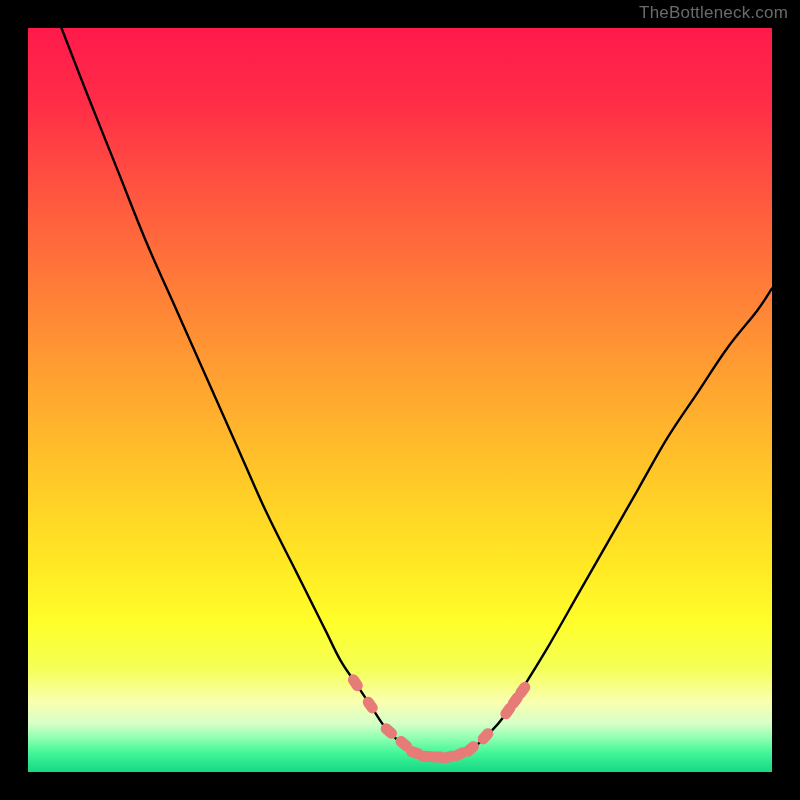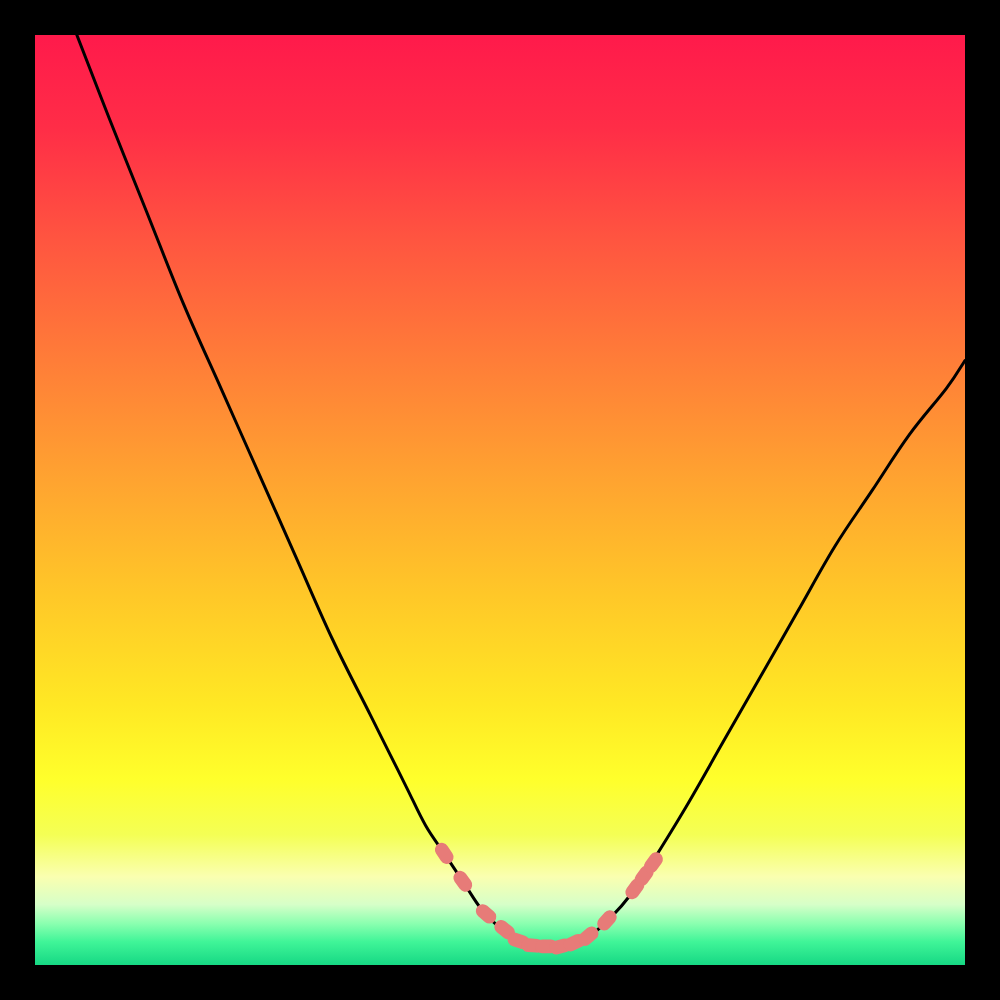--- a/index.html
+++ b/index.html
@@ -80,13 +80,14 @@
           <rect x="411.36" y="723.62" width="18" height="11" rx="5.5" ry="5.5" fill="#e77b78" stroke="#d2615d" stroke-width="0" transform="rotate(-14.9 420.36 729.12)"></rect>
           <rect x="422.52" y="720.64" width="18" height="11" rx="5.5" ry="5.5" fill="#e77b78" stroke="#d2615d" stroke-width="0" transform="rotate(-25.0 431.52 726.14)"></rect>
           <rect x="433.68" y="715.44" width="18" height="11" rx="5.5" ry="5.5" fill="#e77b78" stroke="#d2615d" stroke-width="0" transform="rotate(-40.4 442.68 720.94)"></rect>
           <rect x="448.56" y="702.79" width="18" height="11" rx="5.5" ry="5.5" fill="#e77b78" stroke="#d2615d" stroke-width="0" transform="rotate(-48.6 457.56 708.29)"></rect>
           <rect x="470.88" y="677.49" width="18" height="11" rx="5.5" ry="5.5" fill="#e77b78" stroke="#d2615d" stroke-width="0" transform="rotate(-54.5 479.88 682.99)"></rect>
           <rect x="478.32" y="667.08" width="18" height="11" rx="5.5" ry="5.5" fill="#e77b78" stroke="#d2615d" stroke-width="0" transform="rotate(-54.5 487.32 672.58)"></rect>
           <rect x="485.76" y="656.66" width="18" height="11" rx="5.5" ry="5.5" fill="#e77b78" stroke="#d2615d" stroke-width="0" transform="rotate(125.5 494.76 662.16)"></rect>
         </g>
     </svg>
   </div>
+  <div class="watermark">TheBottleneck.com</div>
 </div>
 
 </body></html>

